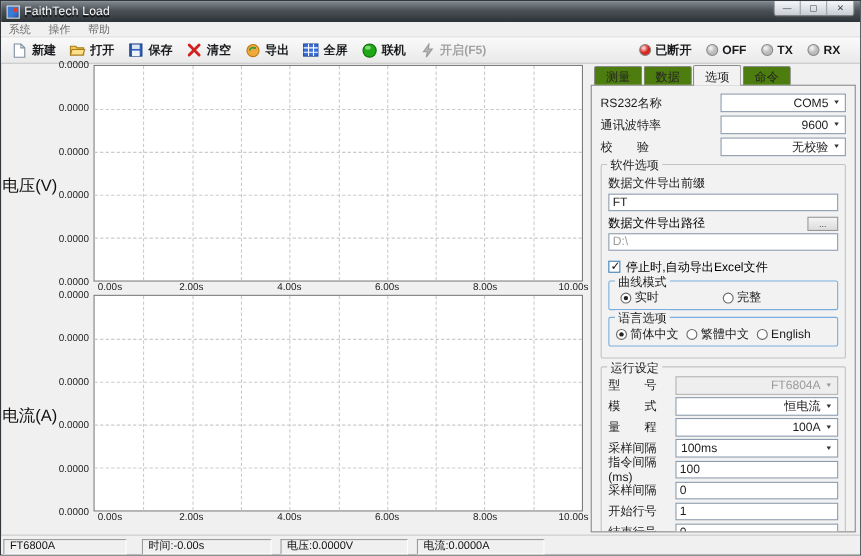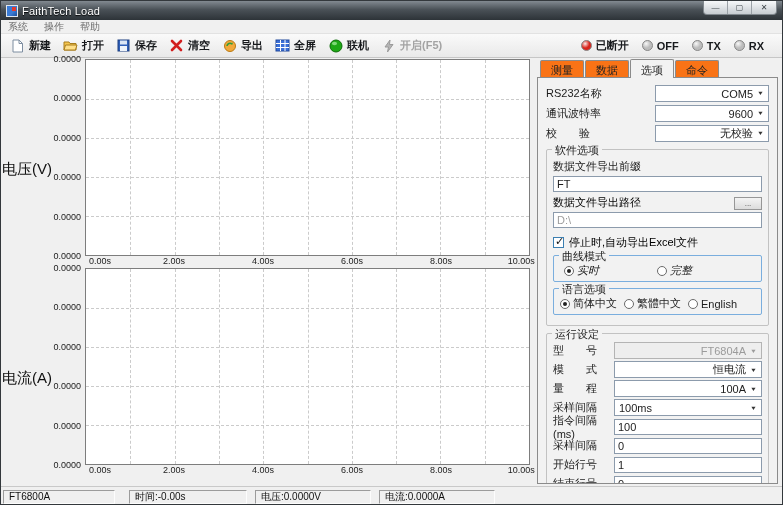--- a/index.html
+++ b/index.html
@@ -39,21 +39,21 @@
   .ylabel { position:absolute; left:1px; top:calc(50% + 2px); font-size:15px; color:#111; }
   .plot { flex:1; margin-right:3px; background:#fff; border:1px solid #7d7d7d; position:relative; }
   .gv { position:absolute; top:0; bottom:0; width:0; border-left:1px dashed #cbcbcb; }
   .gh { position:absolute; left:0; right:0; height:0; border-top:1px dashed #cbcbcb; }
   .xlabels { position:relative; height:12px; margin-left:84px; margin-right:3px; font-size:9px; color:#222; }
   .xtick { position:absolute; top:0; }
 
   
   .panel { width:249px; flex:none; position:relative; }
   .tabs { position:absolute; top:2px; left:7px; display:flex; z-index:2; }
-  .tab { height:17px; padding:2px 10px 0; border:1px solid #8b8b8b; border-bottom:none; border-radius:2px 2px 0 0; background:#f97316; margin-right:1px; color:#222; }
+  .tab { height:17px; padding:2px 10px 0; border:1px solid #8b8b8b; border-bottom:none; border-radius:2px 2px 0 0; background:#4d7c0f; margin-right:1px; color:#222; }
   .tab.active { height:19px; background:#f2f2f2; margin-top:-1px; padding-top:3px; }
   .panel-body { position:absolute; top:19px; left:4px; right:4px; bottom:2px; border:1px solid #8b8b8b; background:#f2f2f2; padding:7px 8px 2px; overflow:hidden; }
 
   .form-row { display:flex; align-items:center; margin-bottom:3px; }
   .form-row label { flex:1; color:#1c1c1c; }
   .combo { width:114px; height:17px; flex:none; background:#fff; border:1px solid #8c9bac; display:flex; align-items:center; justify-content:flex-end; gap:4px; padding:0 4px; color:#1c1c1c; }
   .combo.left { justify-content:space-between; }
   .combo.disabled { background:#eeeeee; color:#9b9b9b; border-color:#b4b4b4; }
   .arrow { font-size:7px; color:#333; transform:scaleY(.8); }
   .combo.disabled .arrow { color:#9b9b9b; }
@@ -66,21 +66,21 @@
   .text-input { width:100%; height:16px; background:#fff; border:1px solid #8c9bac; padding:0 3px; line-height:14px; color:#1c1c1c; white-space:nowrap; overflow:hidden; }
   .text-input.gray { color:#9d9d9d; }
   .row-between { display:flex; align-items:flex-end; justify-content:space-between; margin:3px 0 2px; }
   .browse { width:28px; height:13px; background:linear-gradient(#f4f4f4,#dcdcdc); border:1px solid #979797; font-size:8px; line-height:10px; text-align:center; color:#444; }
 
   .check-row { display:flex; align-items:center; gap:5px; margin:7px 0 4px; }
   .checkbox { width:11px; height:11px; flex:none; background:#fff; border:1px solid #3c7fb1; position:relative; }
   .checkbox.checked::after { content:"✓"; position:absolute; left:1px; top:-3px; font-size:11px; font-weight:bold; color:#111; }
 
   .radio-row { display:flex; align-items:center; }
-  .radio-row.wide { gap:58px; padding-left:4px;font-style:italic; }
+  .radio-row.wide { gap:58px; padding-left:4px; }
   .radio-row.tight { gap:7px; }
   .radio-item { display:flex; align-items:center; gap:3px; }
   .radio { width:10px; height:10px; flex:none; border-radius:50%; border:1px solid #6a6a6a; background:#fff; }
   .radio.sel::after { content:""; display:block; width:4px; height:4px; border-radius:50%; background:#222; margin:2px; }
   .radio-label { color:#1c1c1c; }
 
   .run-row { margin-bottom:2px; height:17px; }
   .run-label { font-size:11px; }
   .run-ctl { width:148px; flex:none; }
   .text-input.run-ctl { height:16px; }

